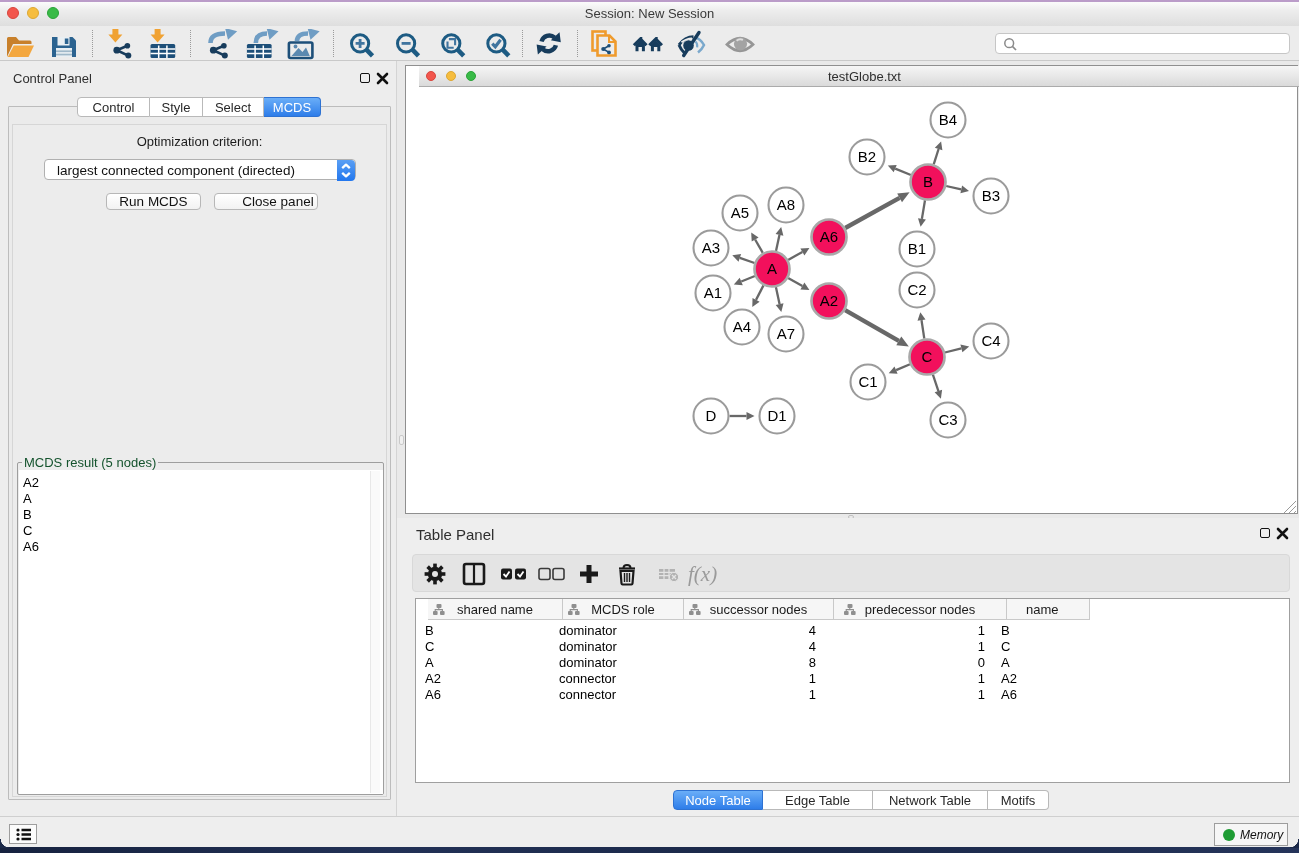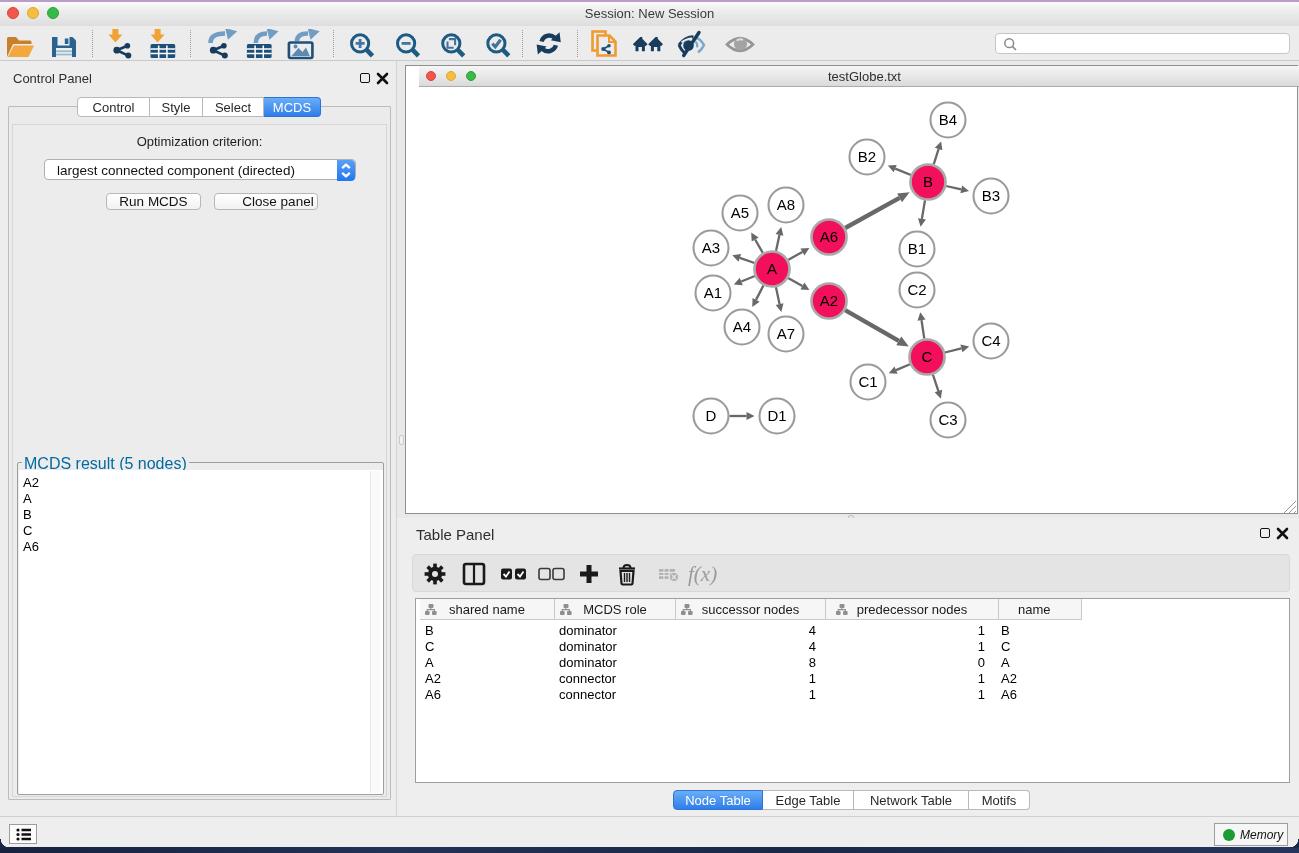--- a/index.html
+++ b/index.html
@@ -27,38 +27,38 @@
 .tab.first { border-left:1px solid #b9b9b9; border-radius:4px 0 0 4px; }
 .tab.last { border-radius:0 4px 4px 0; }
 .tab.sel { background:linear-gradient(#6aaef8, #2e7de9); color:#fff; border-color:#2e72d2; }
 #ctabs { left:77px; top:36px; }
 #optlabel { left:0; top:75px; width:397px; text-align:center; font-size:13px; color:#1c1c1c; }
 #dropdown { left:43px; top:96px; width:312px; height:21px; background:#fff; border:1px solid #b0b0b0; border-radius:4px; }
 #dropdown .txt { left:12px; top:3px; font-size:13.5px; color:#111; }
 #dd-btn { right:0; top:0; width:18px; height:21px; border-radius:0 4px 4px 0; background:linear-gradient(#5a9ff4,#2277ee); }
 .btn { height:17px; line-height:16px; background:linear-gradient(#ffffff,#f2f2f2); border:1px solid #b7b7b7; border-radius:4px; font-size:13.5px; color:#111; text-align:center;margin-left:12px; }
 #groupbox { left:16px; top:399px; width:367px; height:333px; border:1px solid #9e9e9e; border-radius:2px; }
-#grouplabel { left:4px; top:-8px; background:#ececec; padding:0 2px; font-size:16px; color:#0369a1; }
+#grouplabel { left:4px; top:-8px; background:#ececec; padding:0 2px; font-size:13px; color:#14532d; }
 #listbox { left:1px; top:7px; width:364px; height:324px; background:#fff; font-size:13px; color:#000; }
 #listbox .li { padding-left:4px; height:16px; line-height:16px; }
 #listbox { padding-top:5px; }
 #scrolltrack { right:3px; top:1px; width:10px; height:322px; background:#fafafa; border-left:1px solid #e8e8e8; }
 
 #desktop { left:397px; top:61px; width:902px; height:457px; background:#e9e9e9; }
 #vdivider { left:396px; top:61px; width:1px; height:756px; background:#d4d4d4; }
 #frame { left:8px; top:4px; width:893px; height:449px; border:1px solid #8f8f8f; background:#fff; }
 #ftitle { left:13px; top:0; width:100%; height:21px; background:linear-gradient(#f6f6f6,#dadada); border-bottom:1px solid #ababab; }
 #ftitle .tl { top:5px; width:10px; height:10px; }
 #ftext { width:100%; text-align:center; top:3px; font-size:13px; color:#2e2e2e; }
 
 #tpanel { left:397px; top:518px; width:902px; height:299px; background:#eeeeee; }
 #tpanel-title { left:19px; top:8px; font-size:15px; color:#2e2e2e; }
 #ttoolbar { left:15px; top:36px; width:878px; height:38px; background:#e4e4e4; border:1px solid #d8d8d8; border-radius:4px; }
 #ttable { left:18px; top:80px; width:875px; height:185px; background:#fff; border:1px solid #9f9f9f; }
-#thead { left:4px; top:0; width:660px; height:21px; background:#f6f6f6; border-bottom:1px solid #c9c9c9; }
+#thead { left:12px; top:0; width:660px; height:21px; background:#f6f6f6; border-bottom:1px solid #c9c9c9; }
 .hcell { top:0; height:21px; border-right:1px solid #c9c9c9; font-size:13px; color:#1a1a1a; }
 .hlabel { width:100%; text-align:center; top:3px; }
 .trow { font-size:13px; color:#000; height:16px; }
 
 #btabs { left:276px; top:272px; }
 
 #statusbar { left:0; top:816px; width:1299px; height:31px; background:#eeeeee; border-top:1px solid #cfcfcf; }
 #listbtn { left:9px; top:7px; width:28px; height:20px; background:#fbfbfb; border:1px solid #9d9d9d; }
 #membtn { left:1214px; top:6px; width:74px; height:23px; background:#f6f6f6; border:1px solid #9d9d9d; font-size:12px; color:#111; }
 #deskbg { left:0; top:847px; width:1299px; height:6px; background:linear-gradient(90deg,#16223f,#223156 30%,#1a2848 60%,#25345a); }
@@ -470,21 +470,21 @@
     <div class="trow abs" style="left:406px;top:72px;width:163px;text-align:right;">1</div>
     <div class="trow abs" style="left:406px;top:88px;width:163px;text-align:right;">1</div>
     <div class="trow abs" style="left:585px;top:24px;">B</div>
     <div class="trow abs" style="left:585px;top:40px;">C</div>
     <div class="trow abs" style="left:585px;top:56px;">A</div>
     <div class="trow abs" style="left:585px;top:72px;">A2</div>
     <div class="trow abs" style="left:585px;top:88px;">A6</div>
   </div>
   <div id="btabs" class="abs tabrow">
     <div class="tab sel first" style="width:90px">Node Table</div>
-    <div class="tab" style="width:91px">Edge Table</div>
+    <div class="tab" style="width:110px">Edge Table</div>
     <div class="tab" style="width:115px">Network Table</div>
     <div class="tab last" style="width:61px">Motifs</div>
   </div>
 </div>
 
 <div id="statusbar" class="abs">
   <div id="listbtn" class="abs">
     <svg style="margin:2px 0 0 6px" width="16" height="15" viewBox="0 0 16 15">
       <g fill="#111">
           <circle cx="2" cy="3" r="1.6"></circle>

